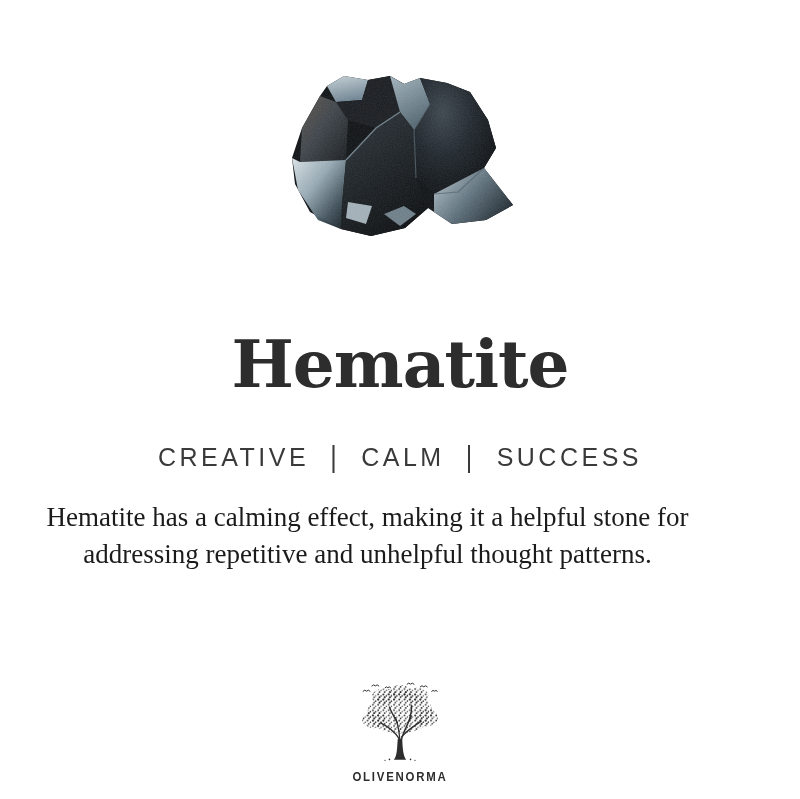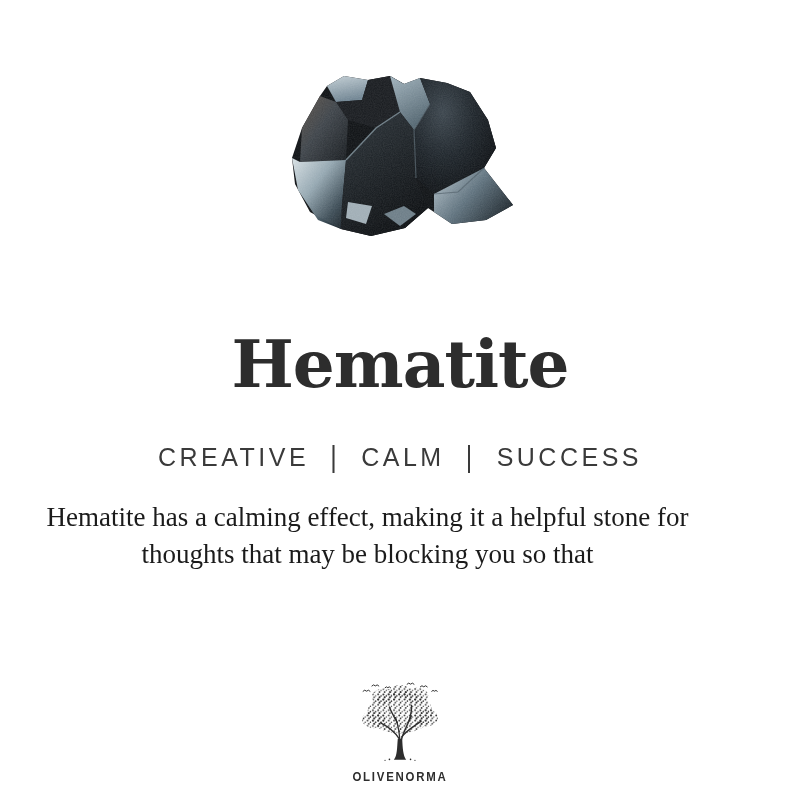--- a/index.html
+++ b/index.html
@@ -140,21 +140,21 @@
       <path d="M39,14 L56,4 L80,8 L102,4 L116,12 L132,6 L159,11 L182,20 L200,48 L208,76 L196,96 L225,133 L198,148 L164,152 L140,136 L117,156 L83,164 L53,157 L22,140 L7,112 L4,86 L14,56 L32,24 Z" fill="#ffffff" filter="url(#spk)" opacity="0.16"></path>
     </svg>
   </div>
 
   <h1 class="title">Hematite</h1>
 
   <div class="traits"><span>CREATIVE</span><span class="sep">|</span><span>CALM</span><span class="sep">|</span><span>SUCCESS</span></div>
 
   <div class="desc">
     <div>Hematite has a calming effect, making it a helpful stone for</div>
-    <div>thoughts that may be blocking you so that</div>
+    <div>addressing repetitive and unhelpful thought patterns.</div>
   </div>
 
   <div class="brand">
     <svg width="88" height="80" viewBox="0 0 100 90" xmlns="http://www.w3.org/2000/svg">
       <defs>
         <pattern id="lv" width="6" height="6" patternUnits="userSpaceOnUse">
           <circle cx="1.2" cy="1.5" r="1.05" fill="#2d2d2d"></circle>
           <circle cx="4.4" cy="3.2" r="0.8" fill="#2d2d2d"></circle>
           <circle cx="2.6" cy="5" r="0.95" fill="#2d2d2d"></circle>
         </pattern>

